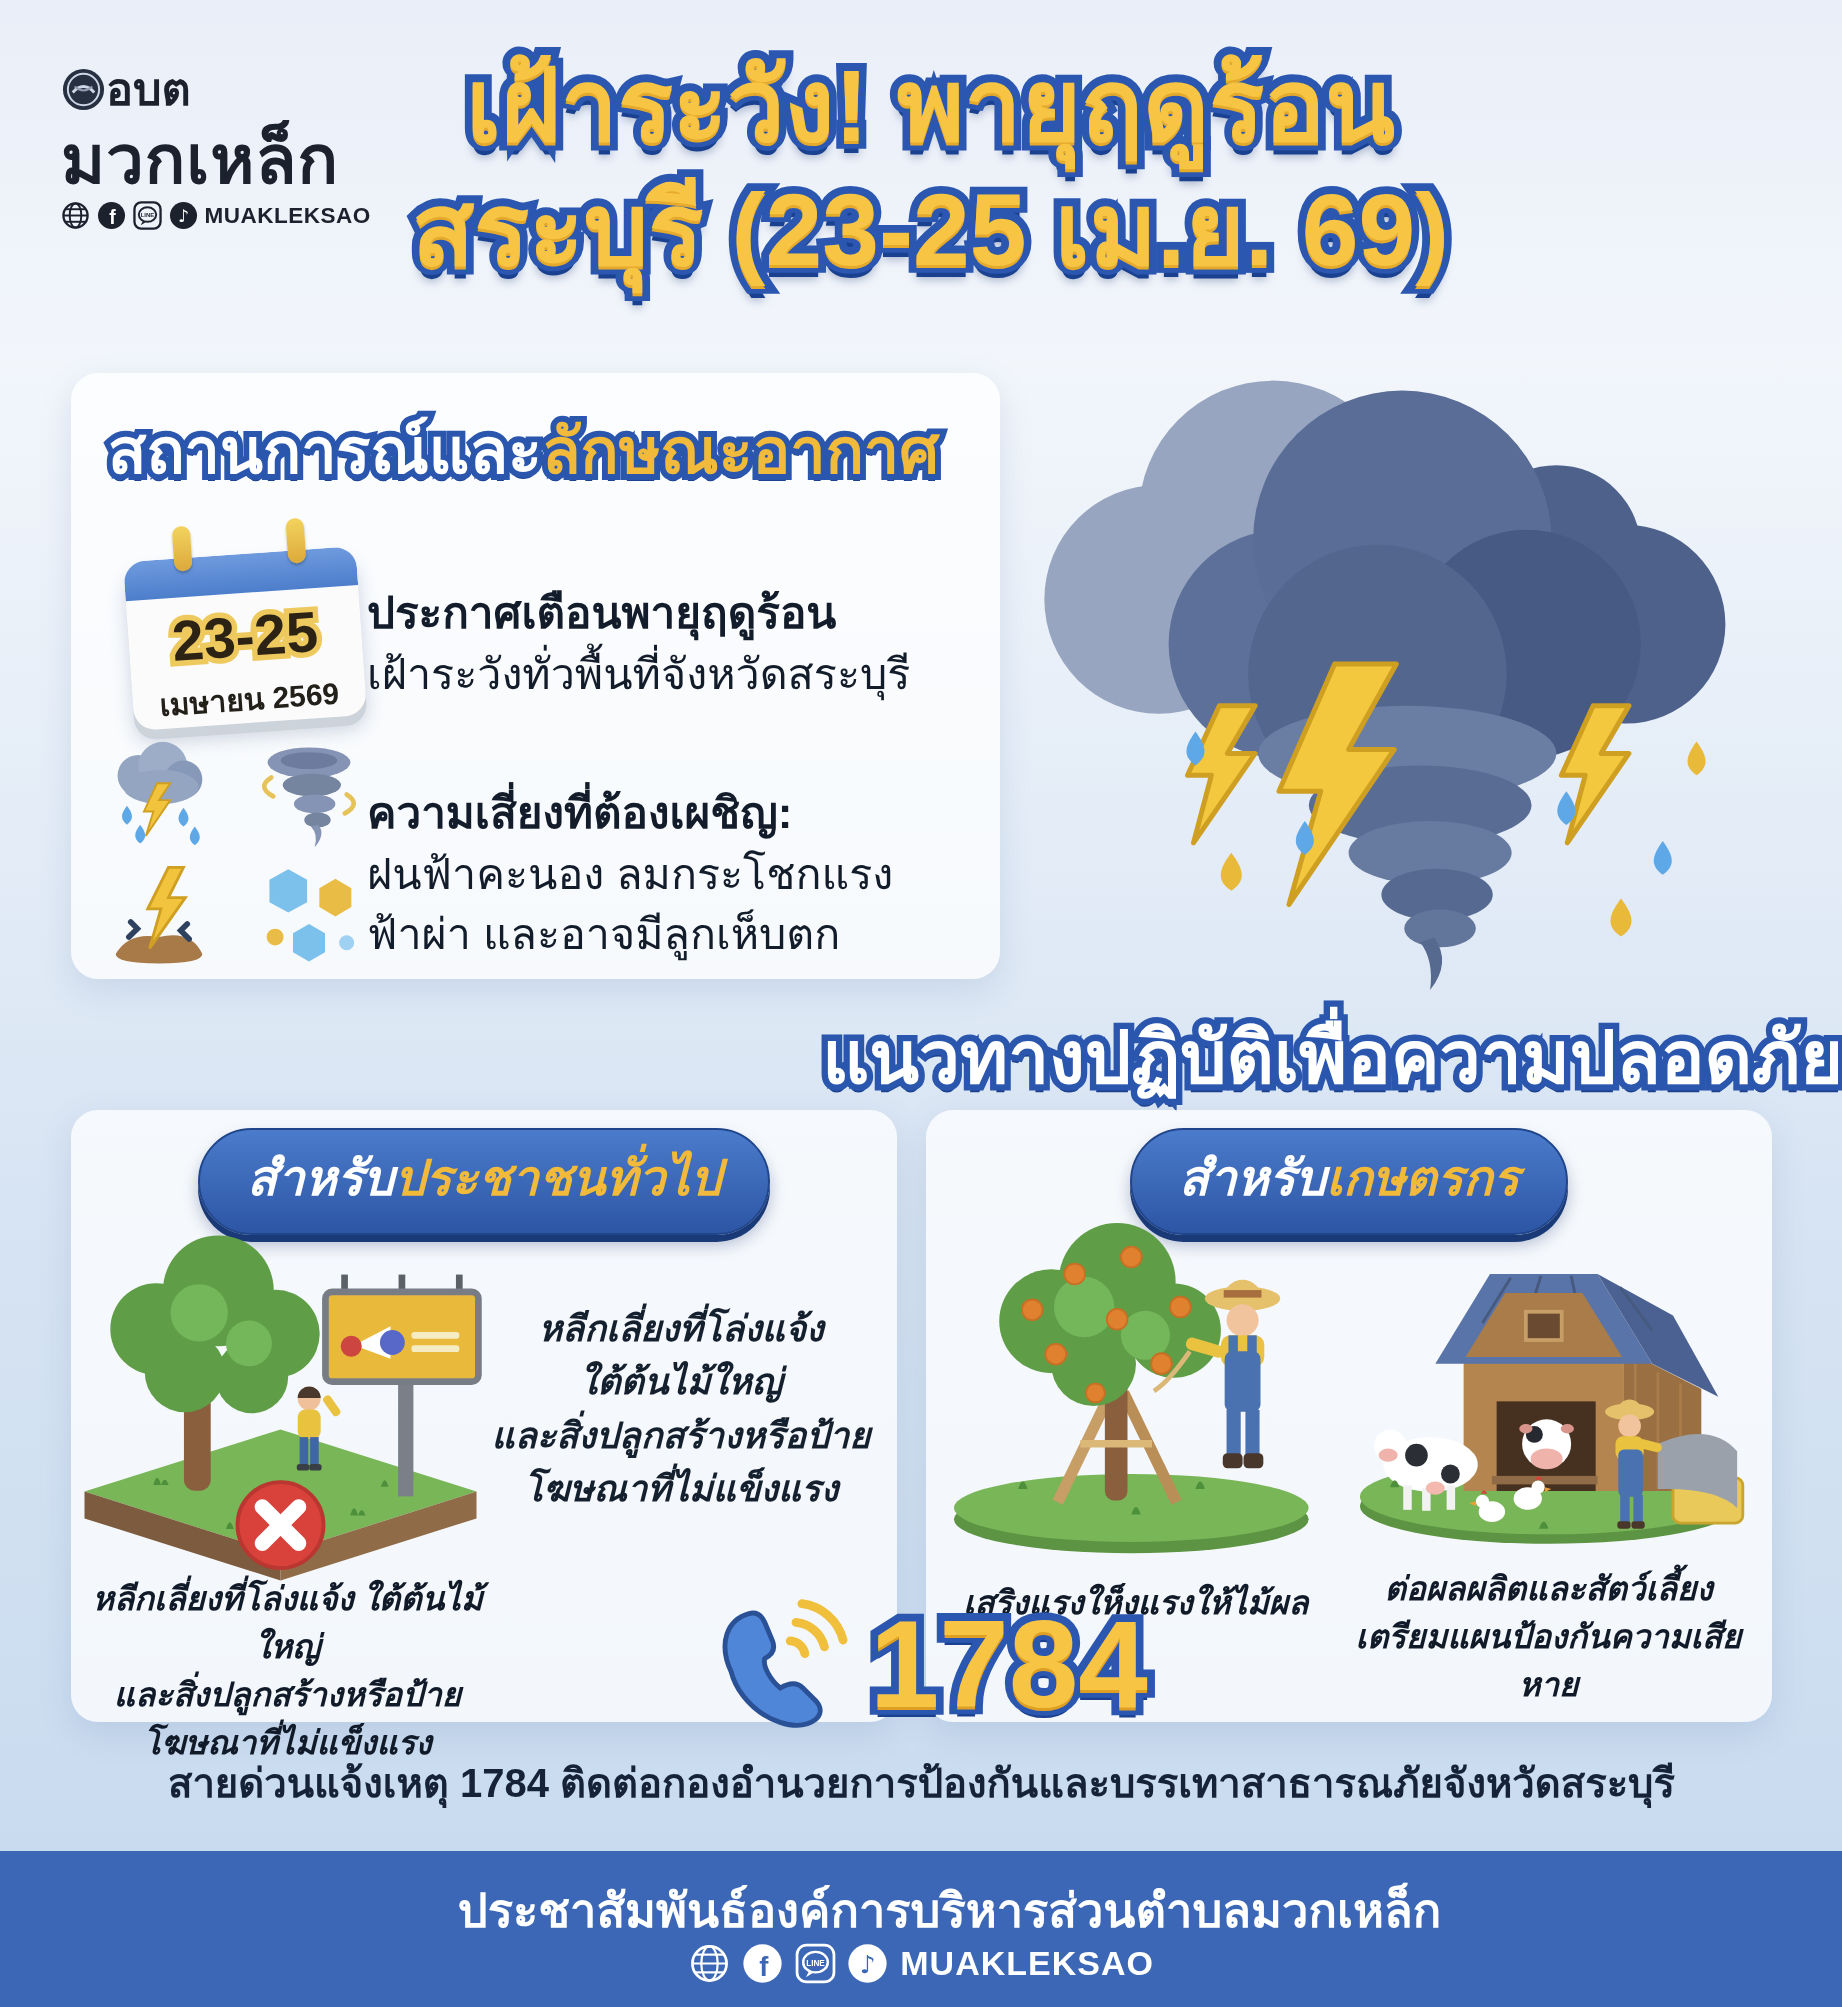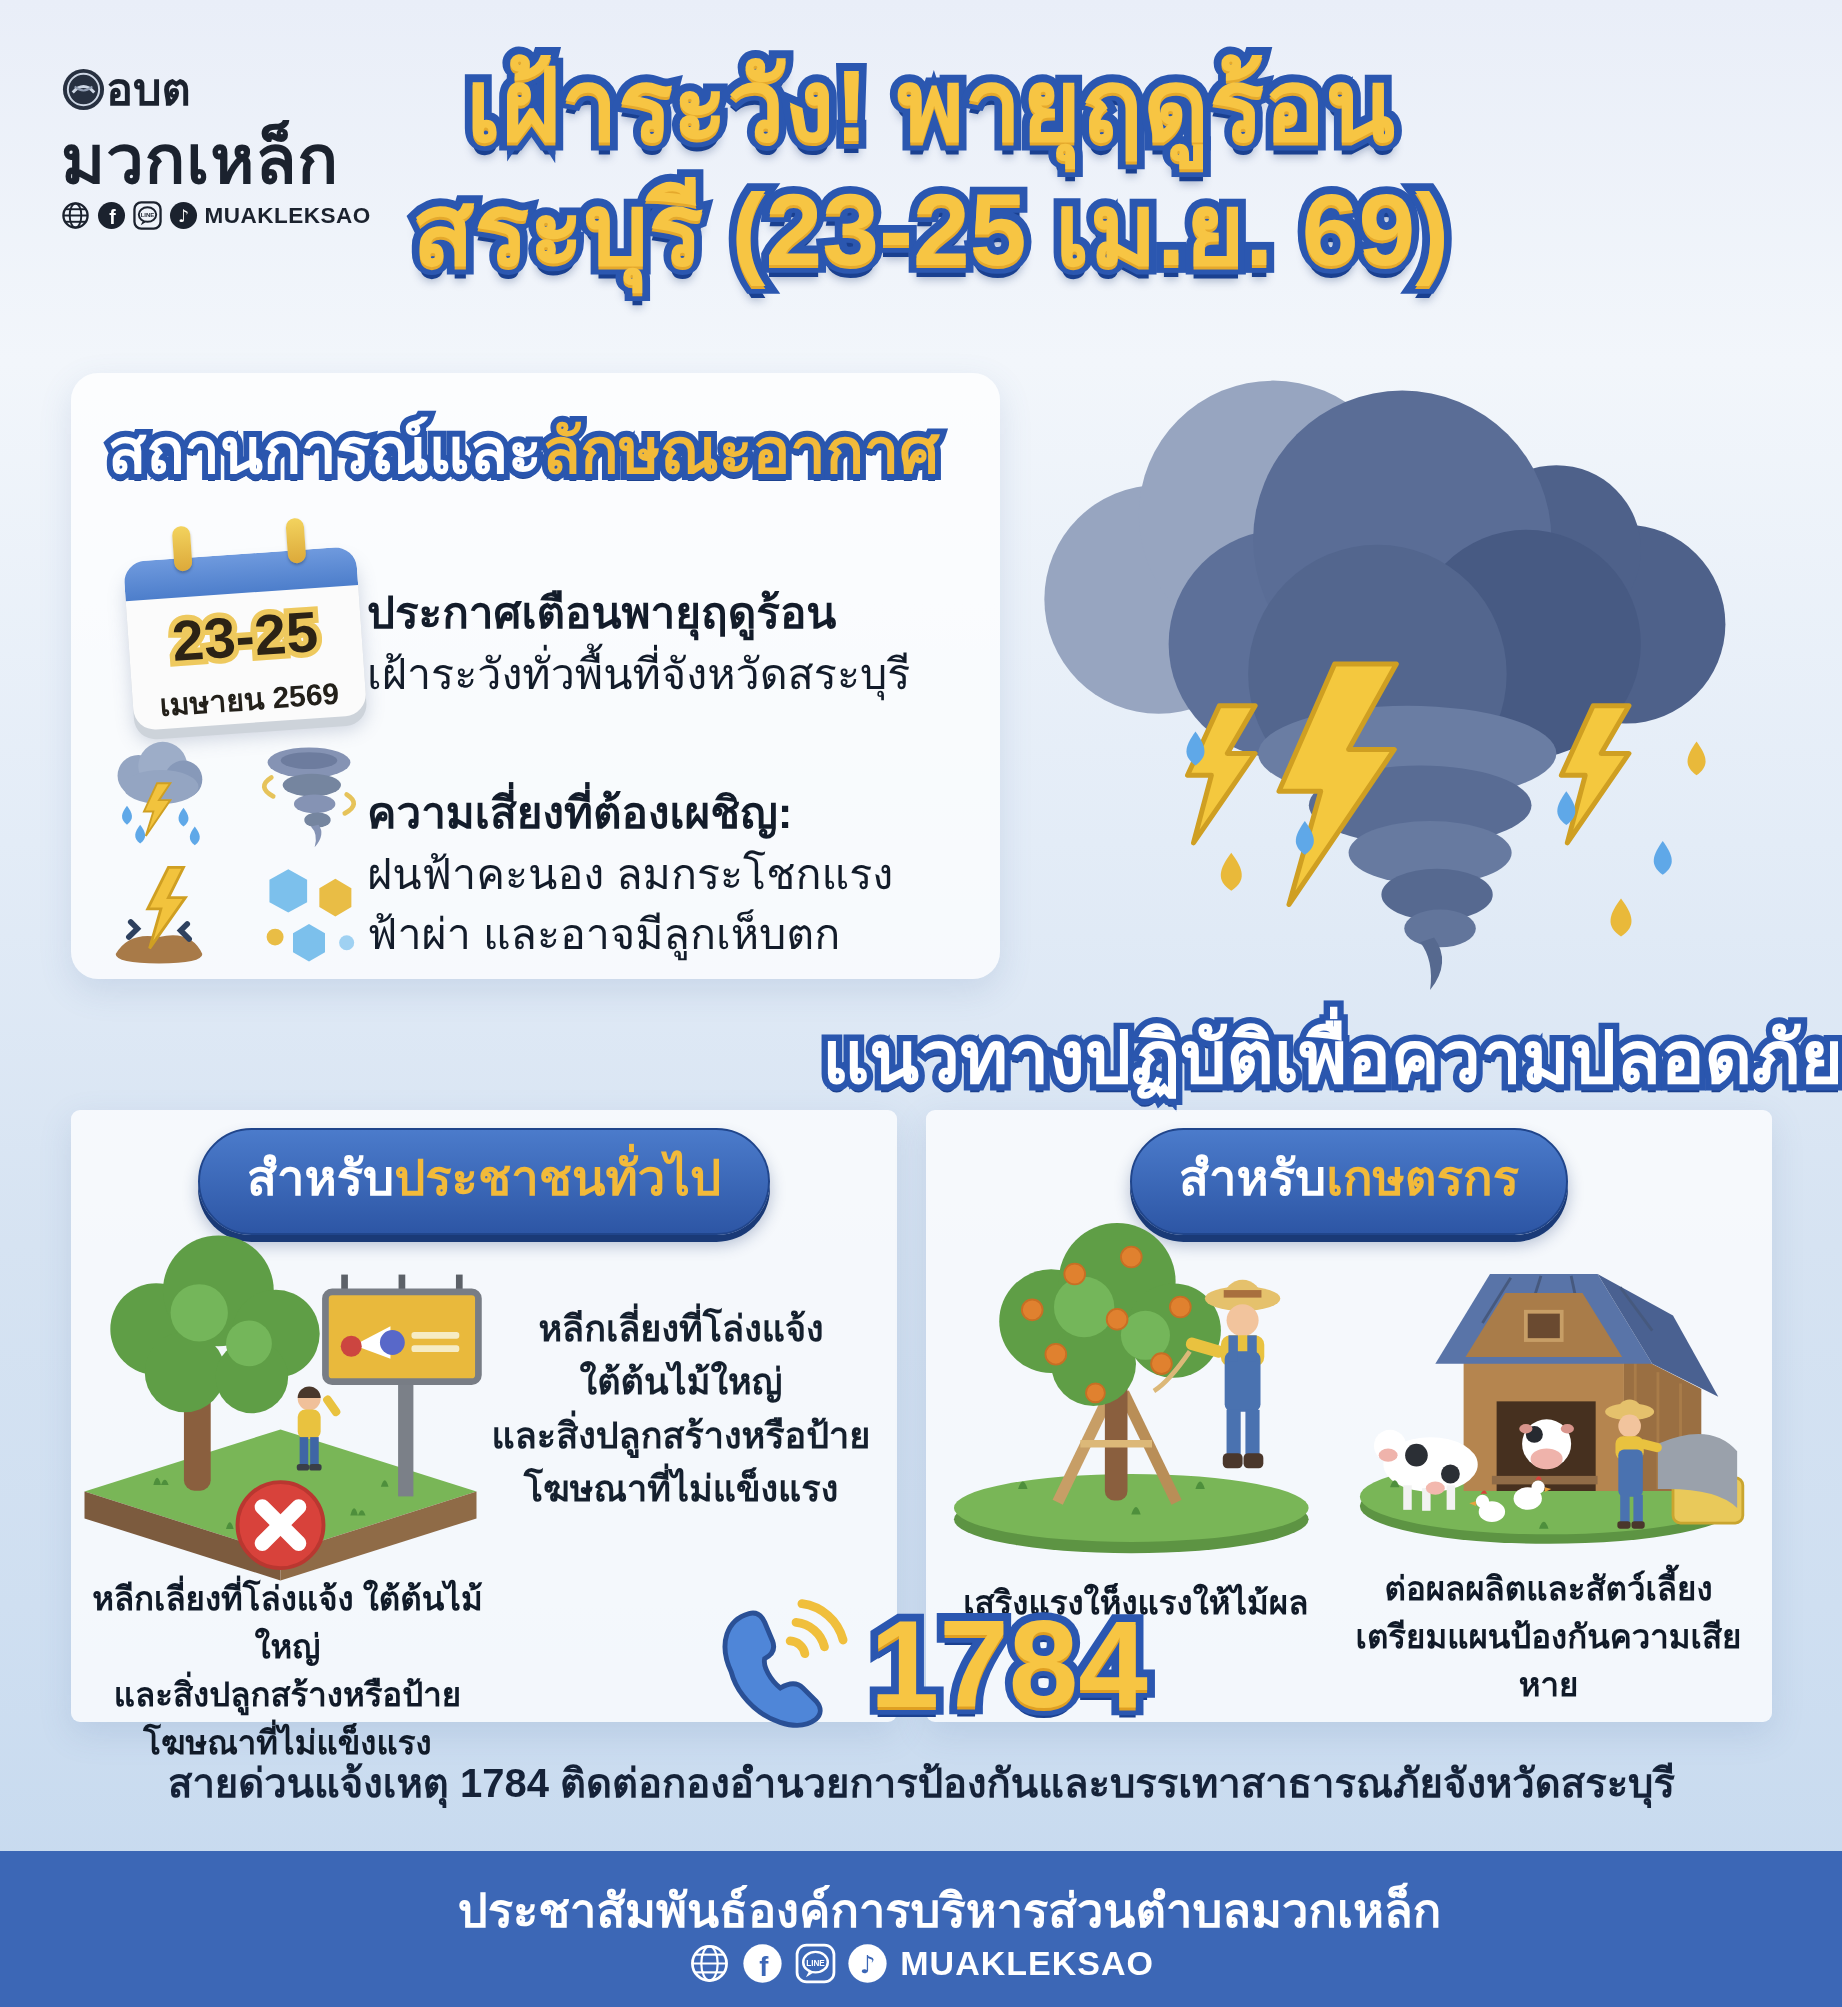--- a/index.html
+++ b/index.html
@@ -59,22 +59,23 @@
   .announcement{ left:296px; top:184px; width:627px; }
   .risk-text{ left:296px; top:384px; width:647px; }
   .risk-grid{ position:absolute; left:29px; top:365px; width:294px; height:235px;
               display:grid; grid-template-columns:1fr 1fr; grid-template-rows:1fr 1fr; gap:5.9px; }
   .risk-grid svg{ width:118px; height:113px; }
   .storm-wrap{ position:absolute; left:980px; top:316px; width:765px; height:686px; }
 
   
   .guide-heading{ position:absolute; left:0; top:1017px; width:100%; text-align:right; }
   .card{
-    position:absolute; top:1110px; height:612px; background:rgba(255,255,255,.76); border-radius:9px;
+    position:absolute; top:1110px; height:612px; background:rgba(255,255,255,.76); border-radius:27px;
     box-shadow:0 11.8px 33px rgba(90,120,170,.16);
+    font-style:italic;
   }
   .card-public{ left:71px; width:826px; }
   .card-farmer{ left:926px; width:846px; }
   .pill{
     position:absolute; top:17.6px; left:50%; transform:translateX(-50%);
     background:linear-gradient(180deg,#4b7bcb,#2d56a5); border:2.9px solid #1f militar;
     border:2.9px solid #20458b; border-radius:979px; padding:9.8px 47px 15.7px;
     box-shadow:0 6.9px 0 #1a3a77, 0 9.8px 15.7px rgba(20,50,110,.3);
     font-size:49px; font-weight:800; white-space:nowrap;
   }

